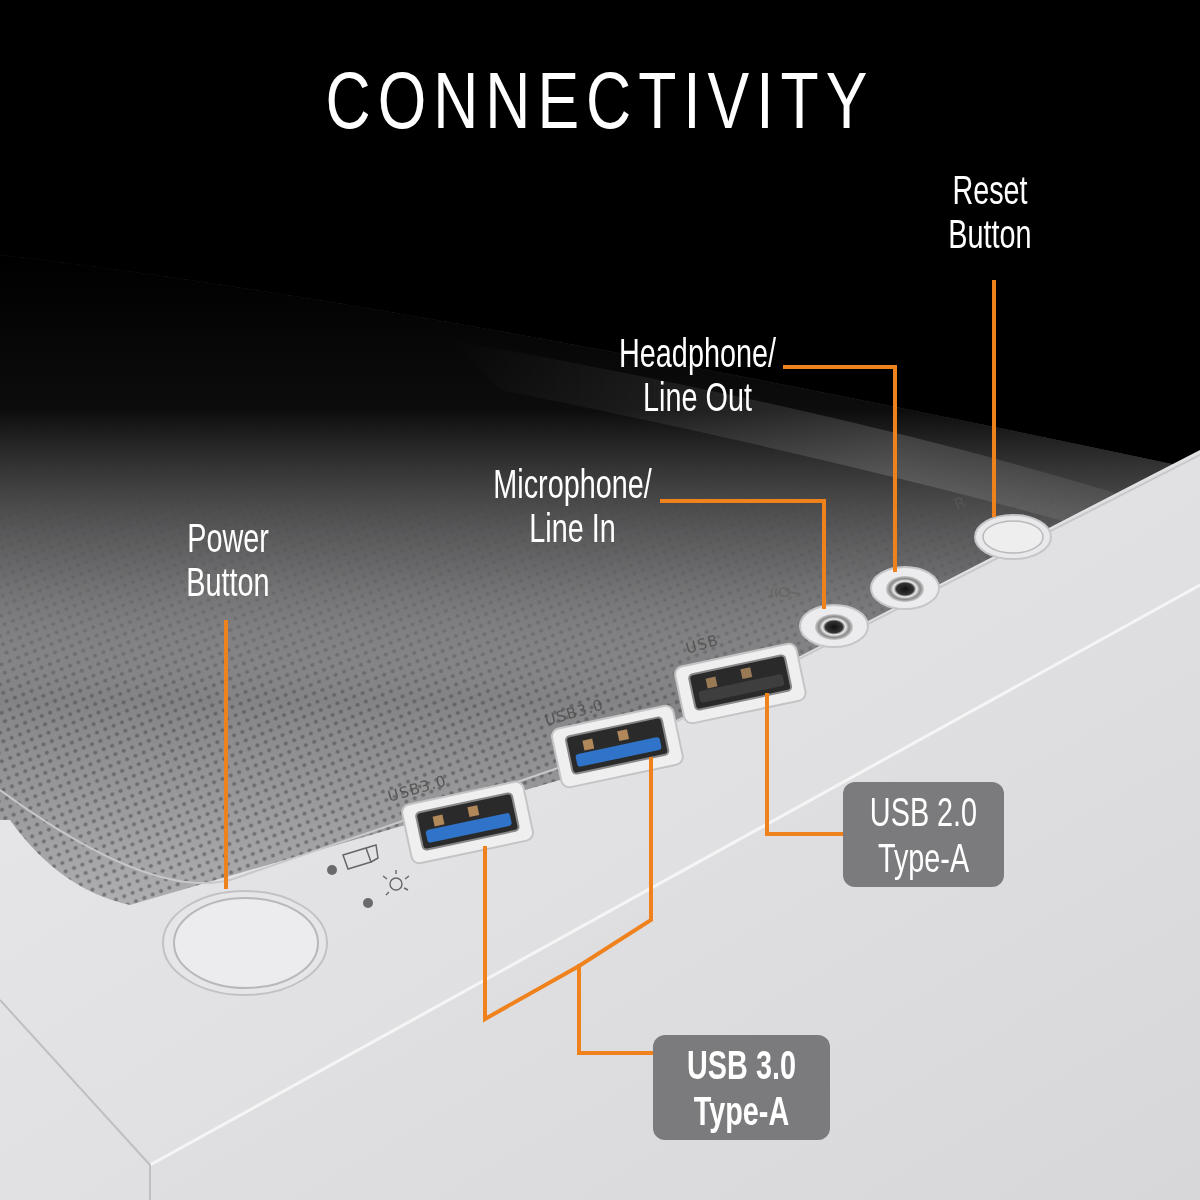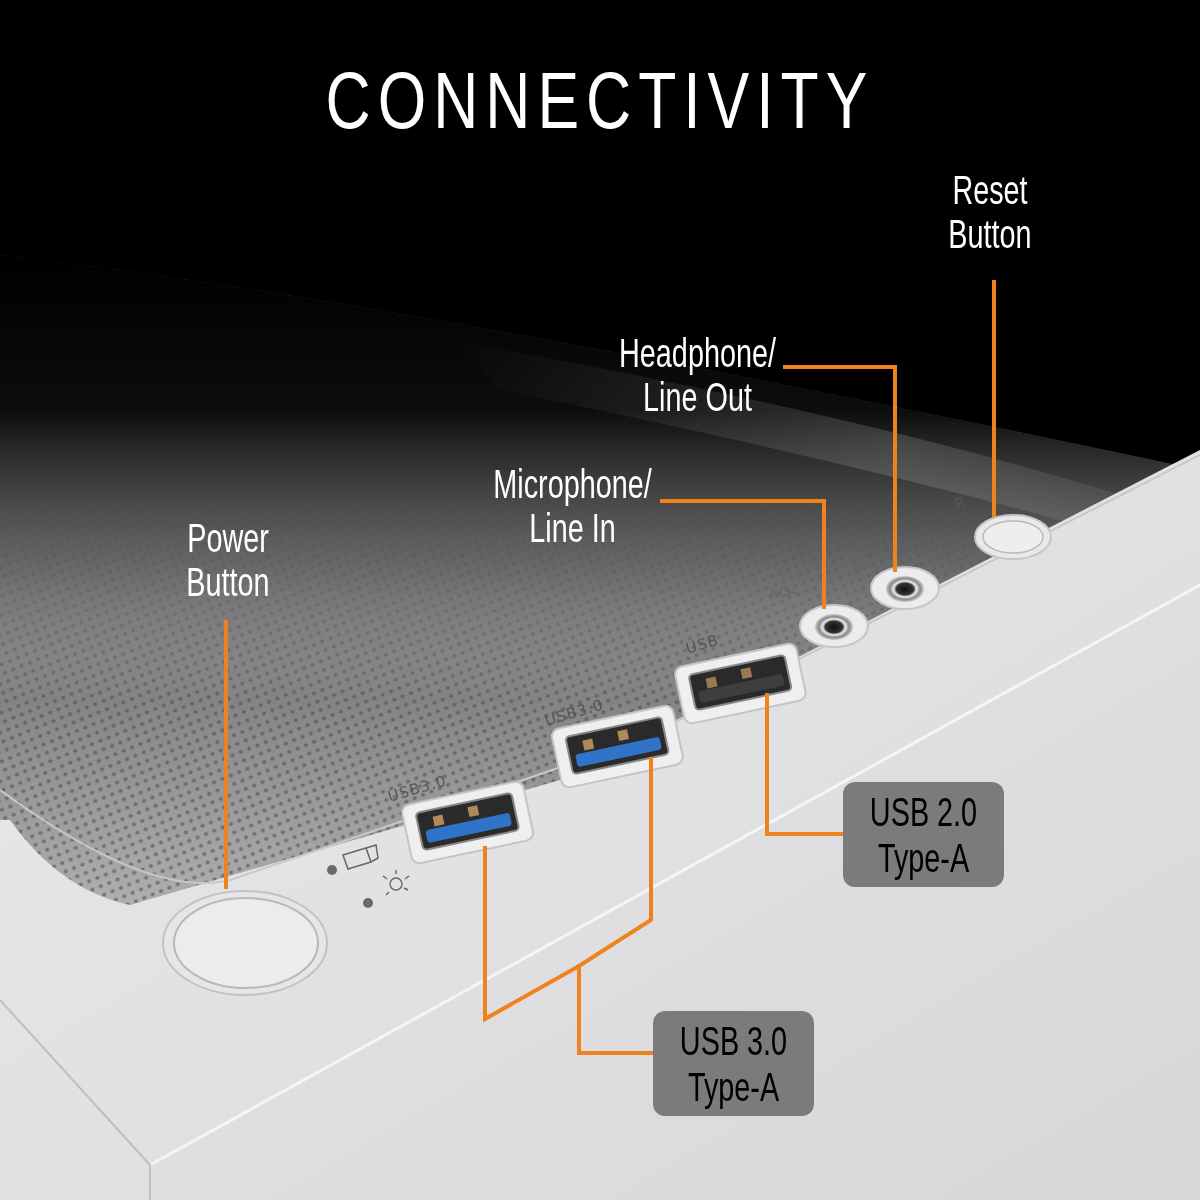--- a/index.html
+++ b/index.html
@@ -18,21 +18,21 @@
   .label {
     position: absolute; color: #fff; text-align: center;
     font-size: 40px; line-height: 44px;
     transform: scaleX(0.72); transform-origin: center top;
     font-family: "Liberation Sans Narrow", "Liberation Sans", sans-serif;
     white-space: nowrap;
   }
   .label span { display: block; }
   .badge {
     position: absolute; background: #7b7b7d; border-radius: 12px;
-    color: #000000; text-align: center;
+    color: #ffffff; text-align: center;
   }
   .badge .inner {
     position: absolute; left: 0; right: 0; top: 50%;
     transform: translateY(-50%) scaleX(0.72);
     font-size: 40px; line-height: 46px;
     font-family: "Liberation Sans", sans-serif;
   }
   .badge .inner span { display: block; }
   .port-text {
     position: absolute; color: #555; font-size: 15px; letter-spacing: 1px;
@@ -194,19 +194,19 @@
     <span>Power</span>
     <span>Button</span>
   </div>
 
   <div class="badge" style="left:843px;top:782px;width:161px;height:105px;">
     <div class="inner">
       <span>USB 2.0</span>
       <span>Type-A</span>
     </div>
   </div>
-  <div class="badge" style="left:653px;top:1011px;width:161px;height:105px;">
+  <div class="badge" style="left:653px;top:1035px;width:177px;height:105px;font-weight:bold;">
     <div class="inner">
       <span>USB 3.0</span>
       <span>Type-A</span>
     </div>
   </div>
 </div>
 
 </body></html>

